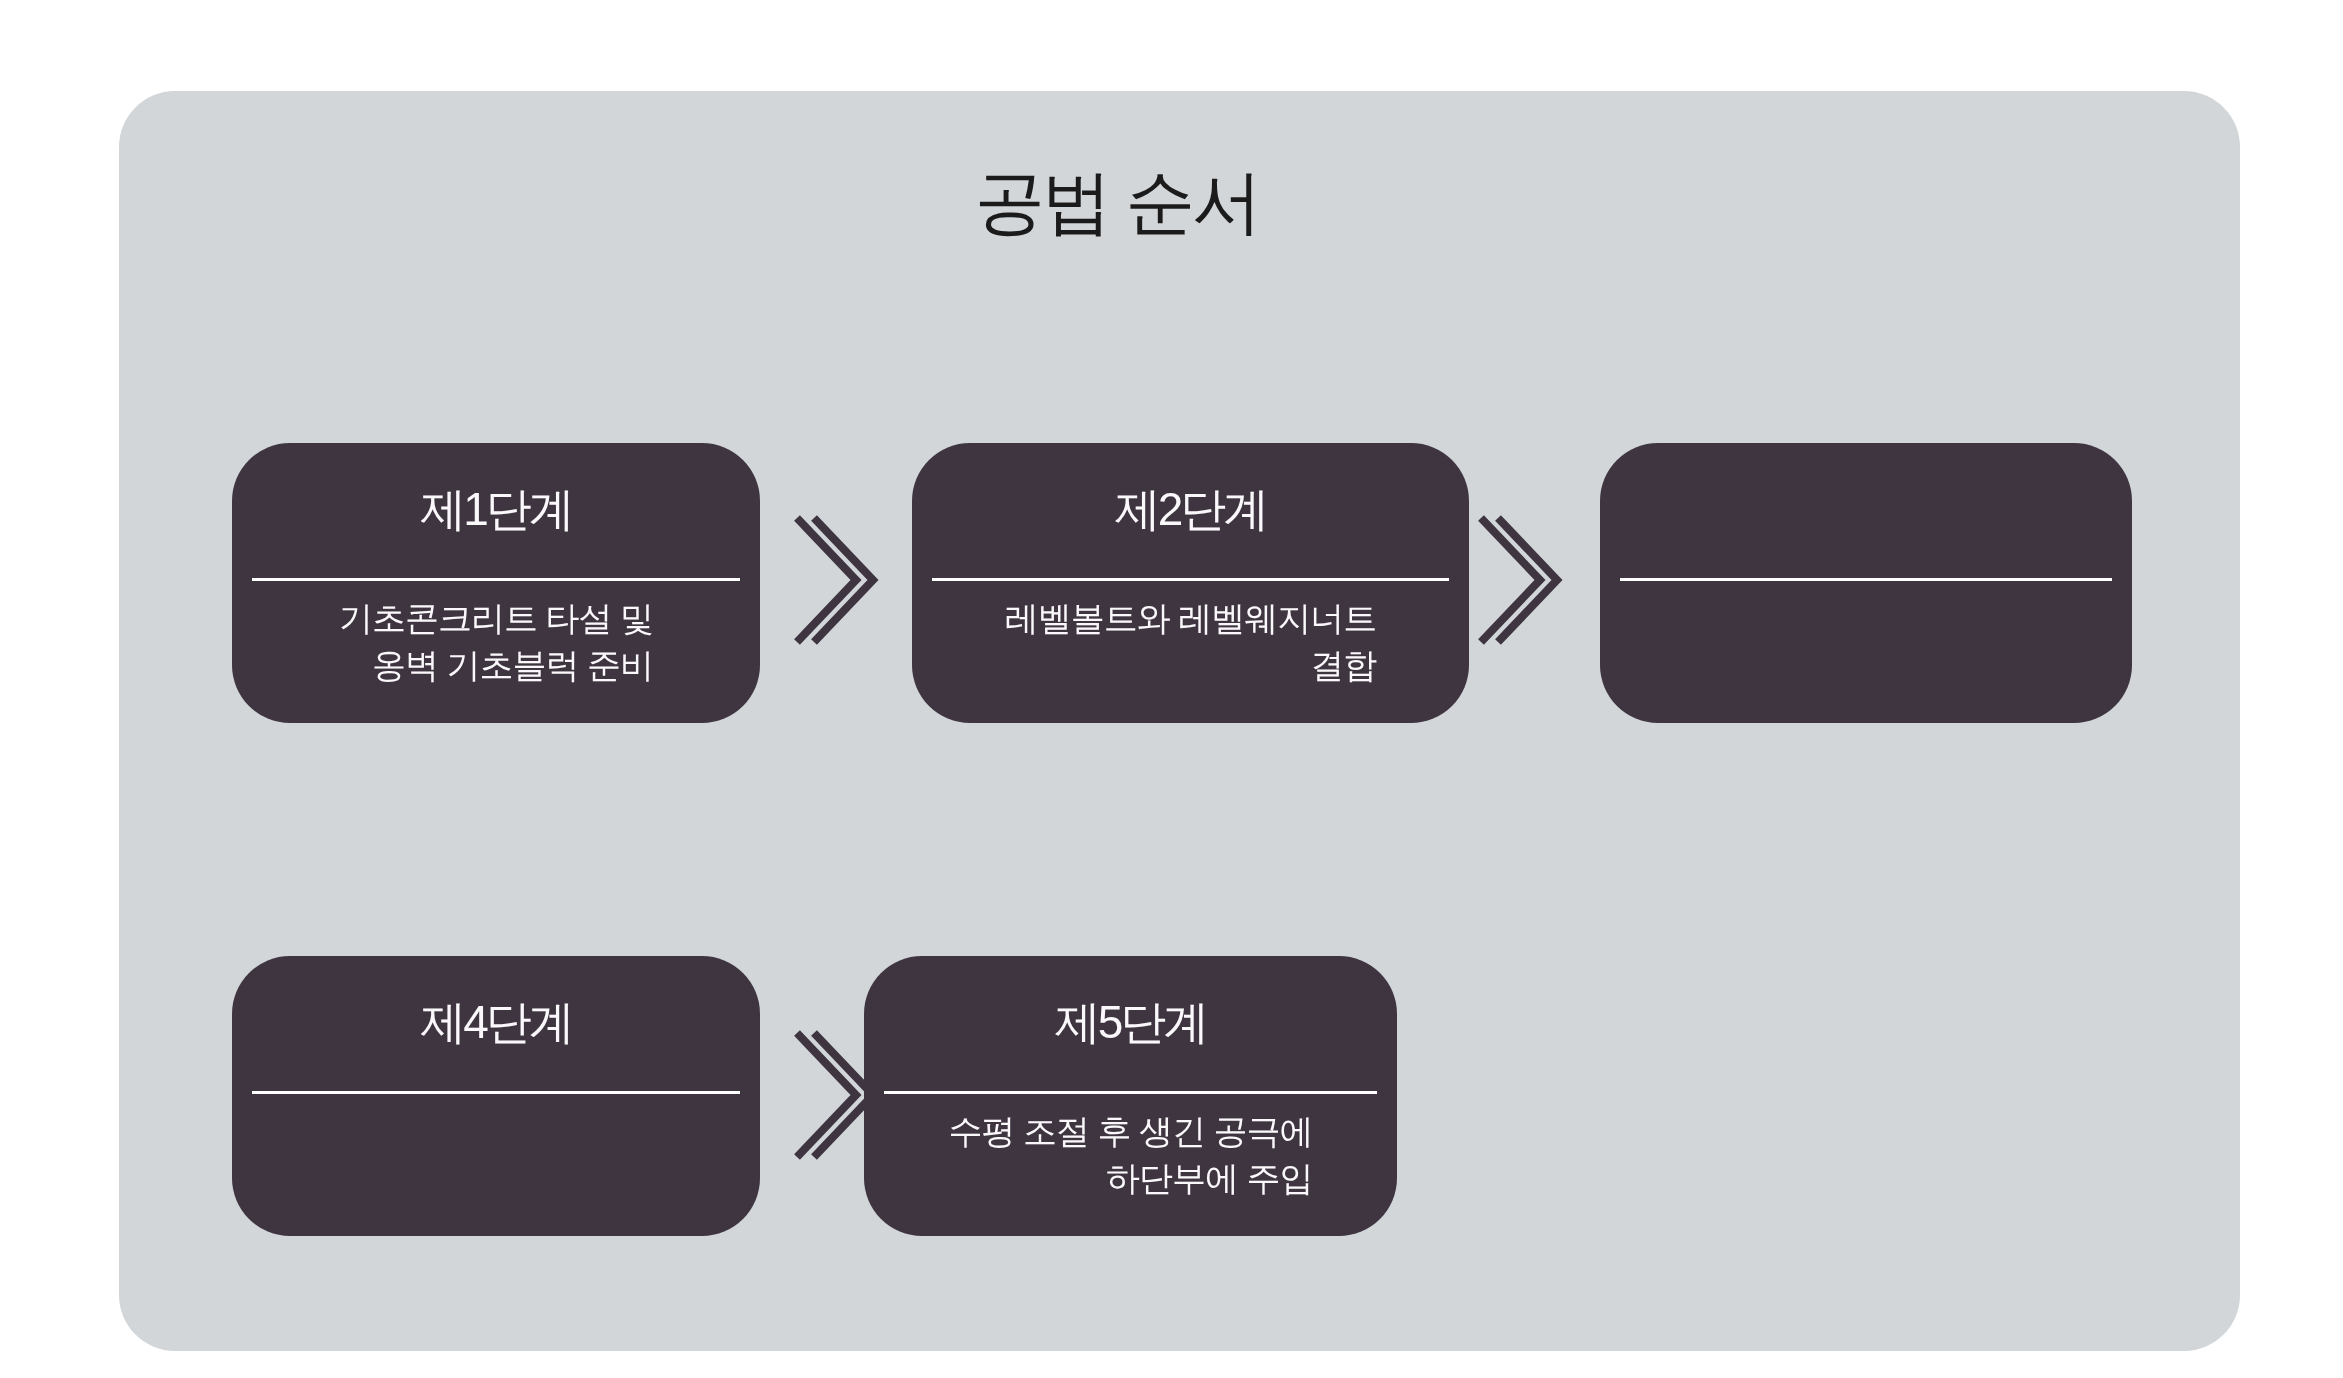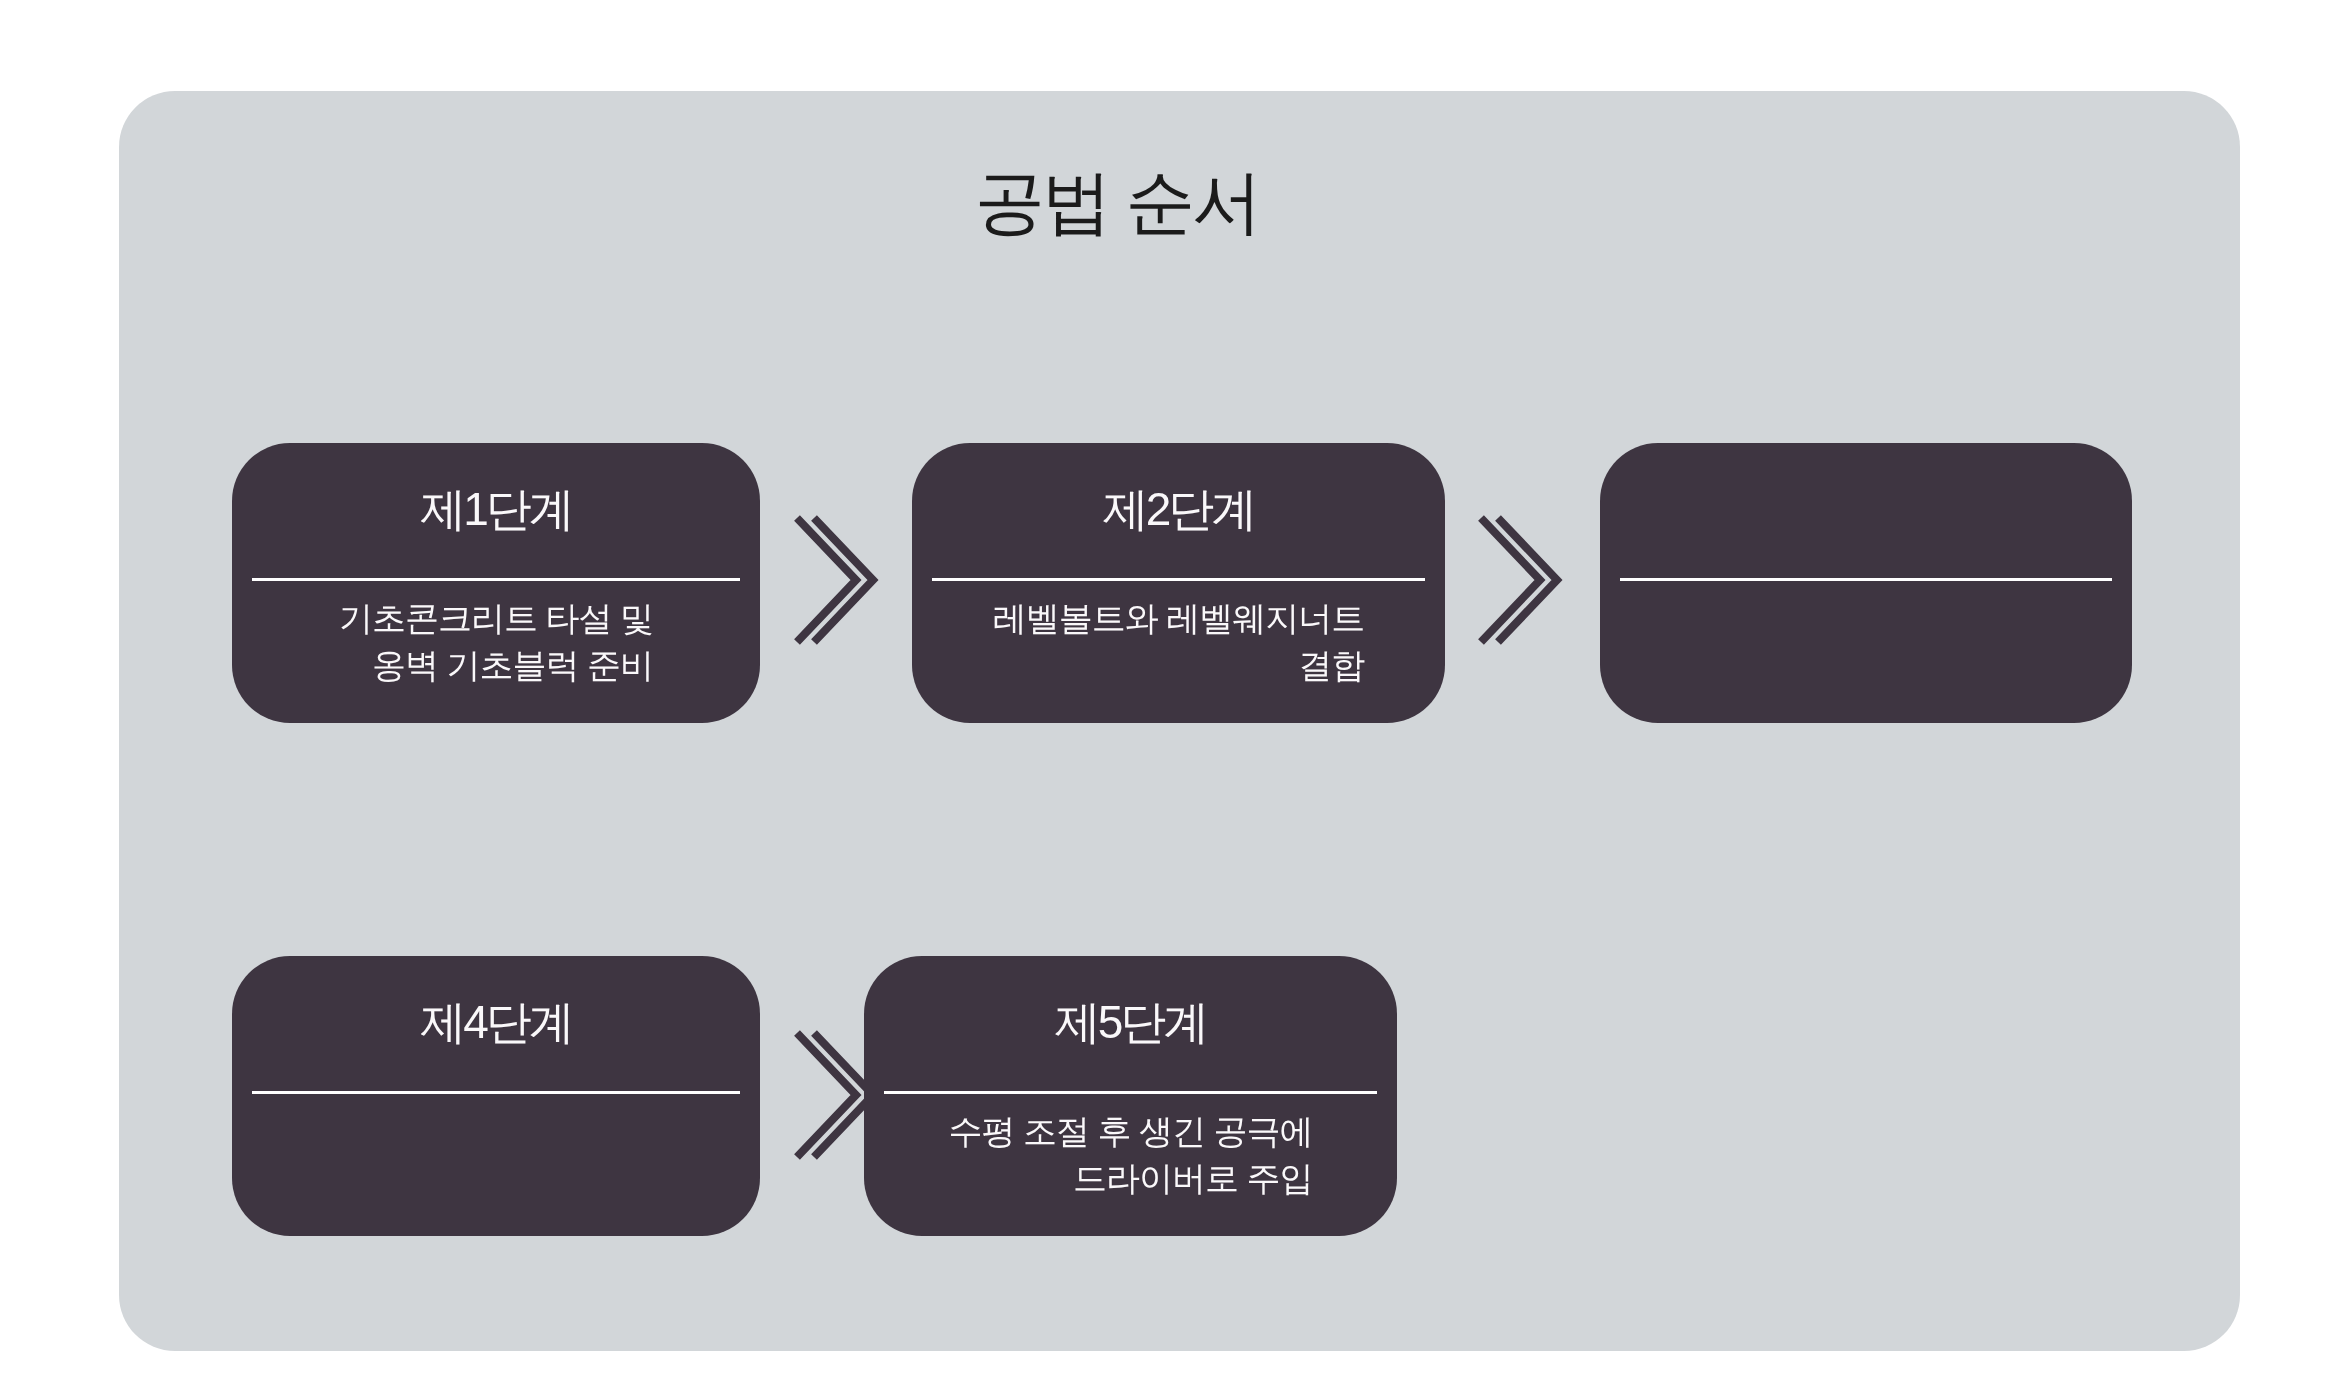--- a/index.html
+++ b/index.html
@@ -107,21 +107,21 @@
       <div class="step-body">기초콘크리트 타설 및
 옹벽 기초블럭 준비</div>
     </div>
   </div>
 
   <svg class="arrow" style="left:793px; top:475px;" viewBox="0 0 88 134" aria-hidden="true">
     <polyline points="4,5 63,67 4,129"></polyline>
     <polyline points="21,5 80,67 21,129"></polyline>
   </svg>
 
-  <div class="step" style="left:912px; top:405px; width:533px;">
+  <div class="step" style="left:912px; top:405px; width:533px;padding-left:24px;">
     <div class="step-title">제2단계</div>
     <div class="step-divider"></div>
     <div class="step-body-wrap">
       <div class="step-body">레벨볼트와 레벨웨지너트
 결합</div>
     </div>
   </div>
 
   <svg class="arrow" style="left:1477px; top:475px;" viewBox="0 0 88 134" aria-hidden="true">
     <polyline points="4,5 63,67 4,129"></polyline>
@@ -140,17 +140,17 @@
   <svg class="arrow" style="left:793px; top:990px;" viewBox="0 0 88 134" aria-hidden="true">
     <polyline points="4,5 63,67 4,129"></polyline>
     <polyline points="21,5 80,67 21,129"></polyline>
   </svg>
 
   <div class="step" style="left:864px; top:918px; width:533px;">
     <div class="step-title">제5단계</div>
     <div class="step-divider"></div>
     <div class="step-body-wrap">
       <div class="step-body">수평 조절 후 생긴 공극에
-드라이버로 주입</div>
+하단부에 주입</div>
     </div>
   </div>
 
 </div>
 
 </body></html>

